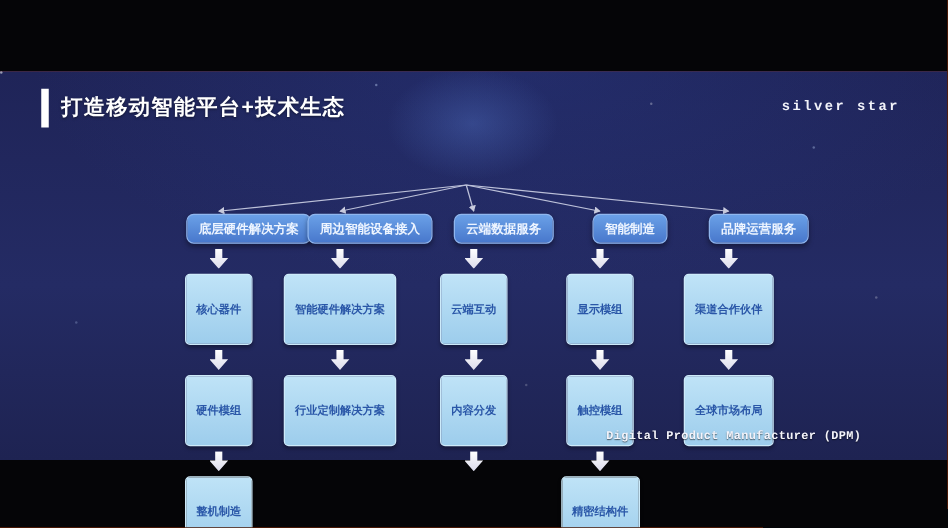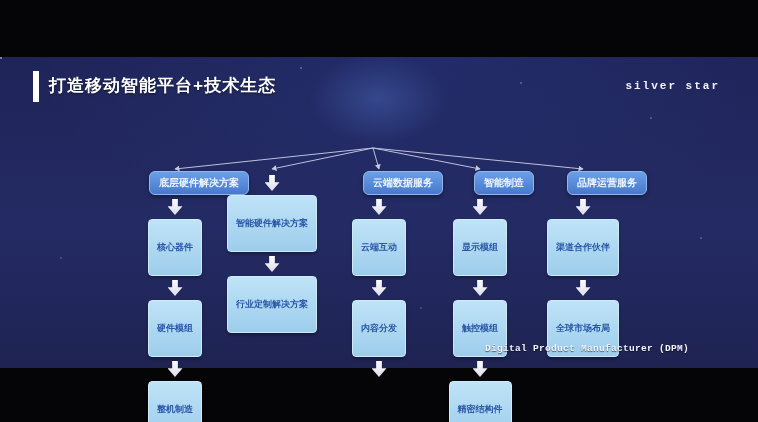--- a/index.html
+++ b/index.html
@@ -120,20 +120,21 @@
           <div class="block-arrow"></div>
           <div class="child-node">核心器件</div>
           <div class="block-arrow"></div>
           <div class="child-node">硬件模组</div>
           <div class="block-arrow"></div>
           <div class="child-node">整机制造</div>
           <div class="block-arrow"></div>
           <div class="child-node">品牌产品</div>
         </div>
         <div class="flow-col" style="left: 207px;">
+          <div class="hdr-node">周边智能设备接入</div>
           <div class="block-arrow"></div>
           <div class="child-node">智能硬件解决方案</div>
           <div class="block-arrow"></div>
           <div class="child-node">行业定制解决方案</div>
         </div>
         <div class="flow-col" style="left: 314px;">
           <div class="hdr-node">云端数据服务</div>
           <div class="block-arrow"></div>
           <div class="child-node">云端互动</div>
           <div class="block-arrow"></div>

